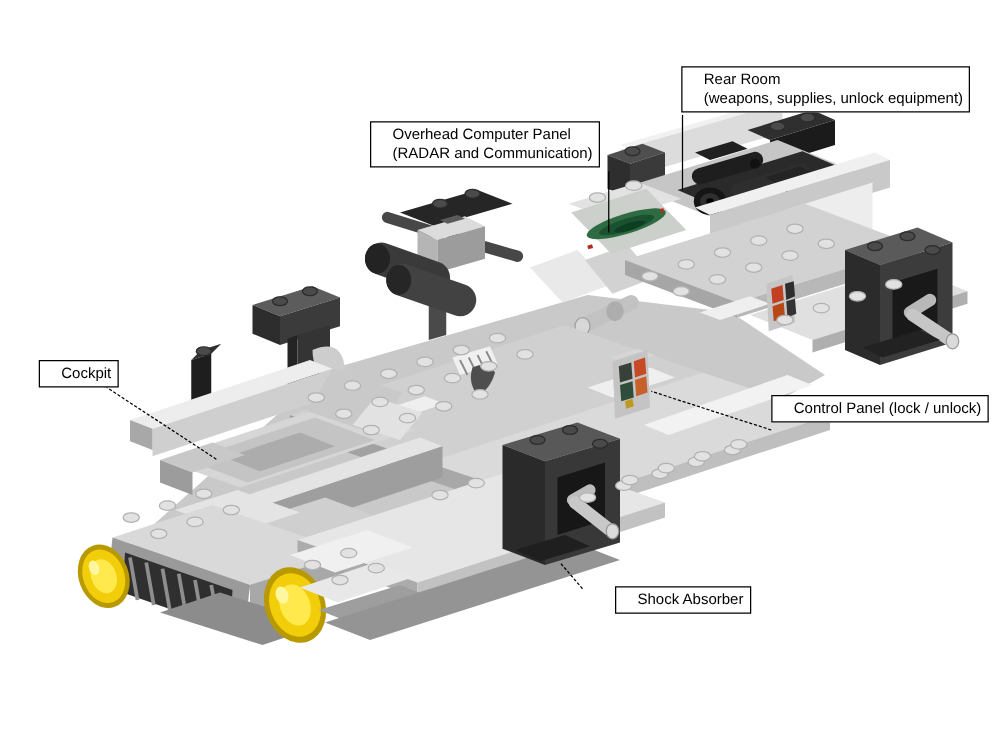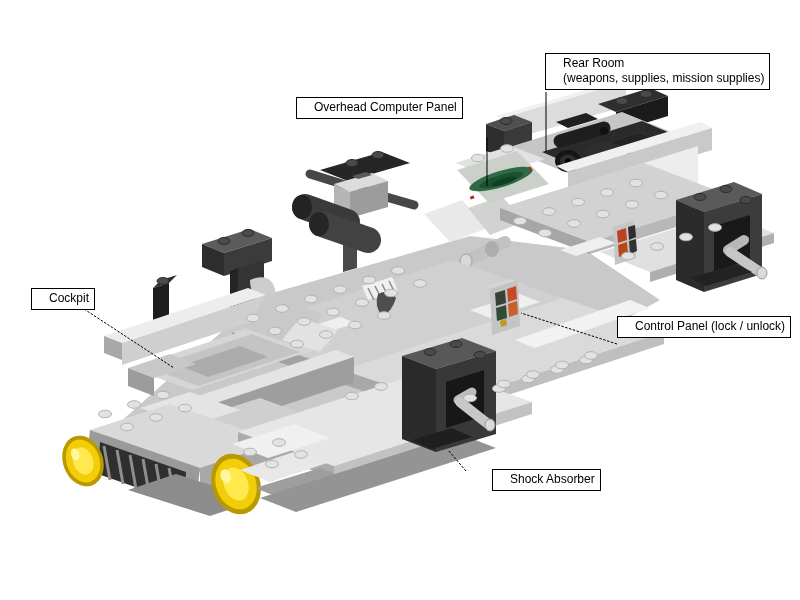--- a/index.html
+++ b/index.html
@@ -278,25 +278,26 @@
     <line x1="546" y1="92" x2="546" y2="152"></line>
     <line x1="487" y1="137" x2="487" y2="186"></line>
     <line x1="84" y1="309" x2="174" y2="368" stroke-dasharray="2.5,1.5"></line>
     <line x1="617" y1="344" x2="521" y2="313" stroke-dasharray="2.5,1.5"></line>
     <line x1="466" y1="471" x2="448" y2="450" stroke-dasharray="2.5,1.5"></line>
   </g>
 </svg>
 
 <div class="callout" style="left:545px;top:53px;">
   <span class="cl">Rear Room</span>
-  <span class="cl">(weapons, supplies, mission supplies)</span>
+  <span class="cl">(weapons, supplies, unlock equipment)</span>
 </div>
 
 <div class="callout" style="left:296px;top:97px;">
   <span class="cl">Overhead Computer Panel</span>
+  <span class="cl">(RADAR and Communication)</span>
 </div>
 
 <div class="callout" style="left:31px;top:288px;">
   <span class="cl">Cockpit</span>
 </div>
 
 <div class="callout" style="left:617px;top:316px;">
   <span class="cl">Control Panel (lock / unlock)</span>
 </div>
 

